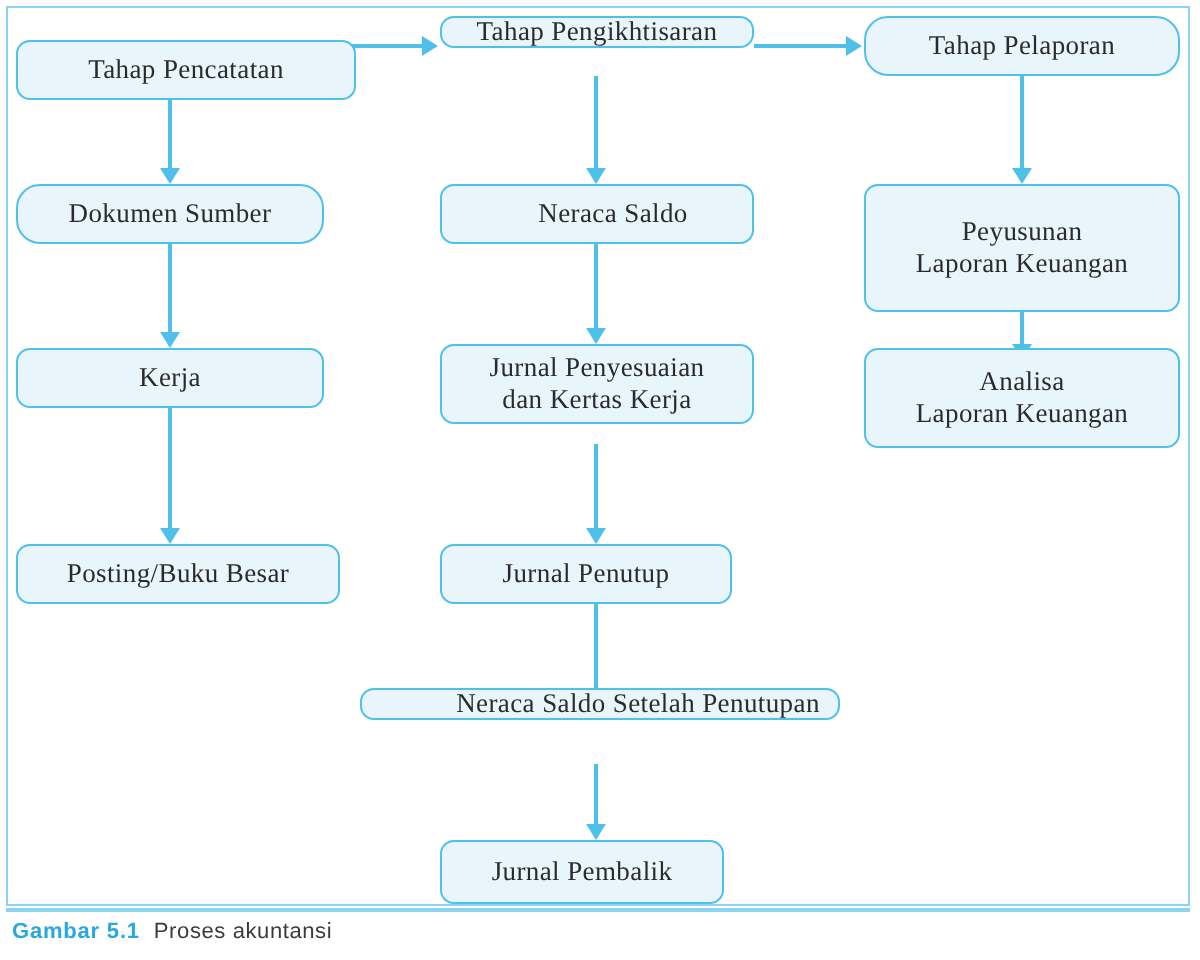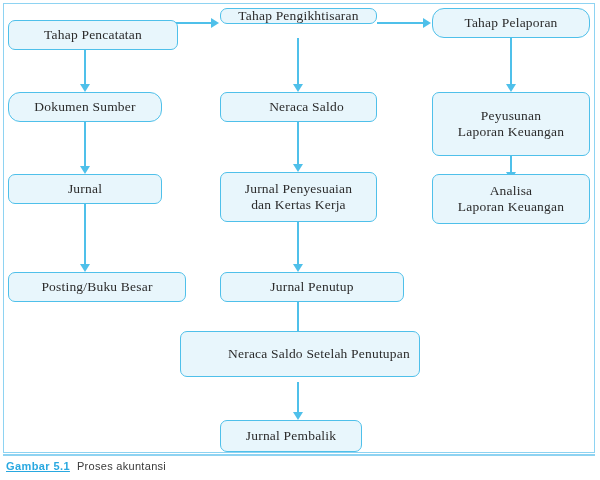--- a/index.html
+++ b/index.html
@@ -78,21 +78,20 @@
     left: 6px;
     top: 460px;
     font-family: "Liberation Sans", sans-serif;
     font-size: 11px;
     white-space: nowrap;
   }
   #caption .cap-label {
     color: #29a8e0;
     font-weight: bold;
     letter-spacing: 0.4px;
-    text-decoration: underline;
   }
   #caption .cap-text {
     color: #3a3a3a;
     margin-left: 7px;
     letter-spacing: 0.3px;
   }
 </style>
 </head>
 <body>
 
@@ -156,42 +155,42 @@
   <div class="node" style="left:220px; top:92px; width:157px; height:30px;padding-left:16px;">
     <span>Neraca Saldo</span>
   </div>
 
   <div class="node" style="left:432px; top:92px; width:158px; height:64px;">
     <span>Peyusunan
 Laporan Keuangan</span>
   </div>
 
   <div class="node" style="left:8px; top:174px; width:154px; height:30px;">
-    <span>Jurnal</span>
-  </div>
-
-  <div class="node" style="left:220px; top:172px; width:157px; height:50px;">
+    <span>Kerja</span>
+  </div>
+
+  <div class="node" style="left:220px; top:172px; width:157px; height:40px;">
     <span>Jurnal Penyesuaian
 dan Kertas Kerja</span>
   </div>
 
   <div class="node" style="left:432px; top:174px; width:158px; height:50px;">
     <span>Analisa
 Laporan Keuangan</span>
   </div>
 
-  <div class="node" style="left:8px; top:272px; width:178px; height:30px;">
+  <div class="node" style="left:8px; top:272px; width:162px; height:30px;">
     <span>Posting/Buku Besar</span>
   </div>
 
-  <div class="node" style="left:220px; top:272px; width:184px; height:30px;">
+  <div class="node" style="left:220px; top:272px; width:146px; height:30px;">
     <span>Jurnal Penutup</span>
   </div>
 
-  <div class="node" style="left:180px; top:331px; width:240px; height:46px;padding-left:38px;">
+  <div class="node" style="left:180px; top:344px; width:240px; height:16px;padding-left:38px;">
     <span>Neraca Saldo Setelah Penutupan</span>
   </div>
 
   <div class="node" style="left:220px; top:420px; width:142px; height:32px;">
     <span>Jurnal Pembalik</span>
   </div>
 
   <div id="caption">
     <span class="cap-label">Gambar 5.1</span><span class="cap-text">Proses akuntansi</span>
   </div>

